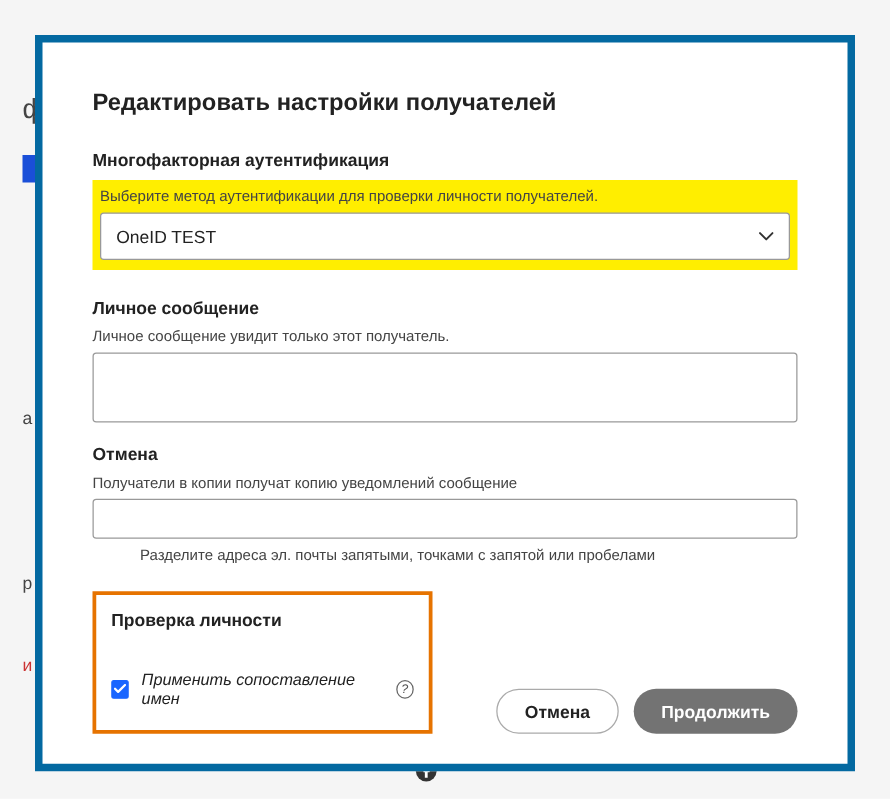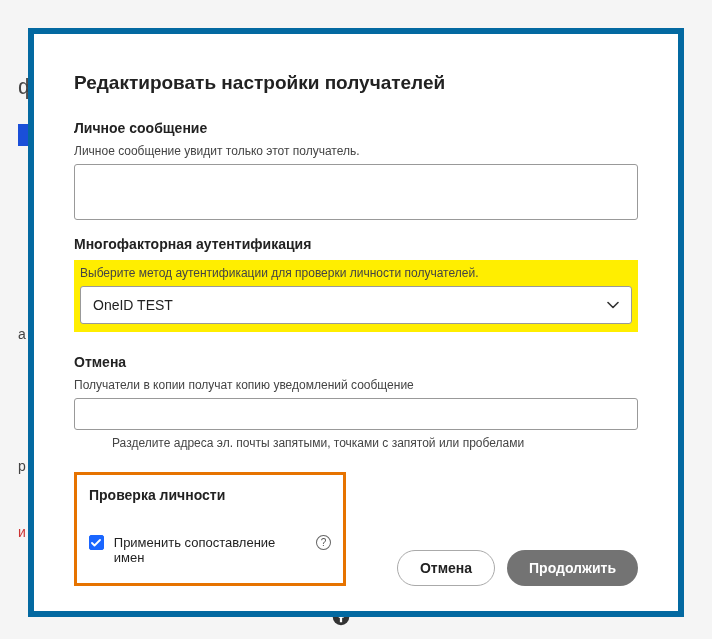--- a/index.html
+++ b/index.html
@@ -15,21 +15,21 @@
     .highlight-wrap .field-hint { margin-bottom: 6px; }
     .select { display: flex; align-items: center; justify-content: space-between; width: 100%; height: 38px; background: #fff; border: 1px solid #999; border-radius: 3px; padding: 0 12px; font-size: 14px; color: #222; cursor: pointer; }
     .chevron { display: inline-block; }
     .chevron svg { display: block; }
     .textarea { width: 100%; height: 56px; border: 1px solid #999; border-radius: 3px; padding: 8px; font-size: 13px; resize: none; font-family: inherit; }
     .input { width: 100%; height: 32px; border: 1px solid #999; border-radius: 3px; padding: 0 8px; font-size: 13px; font-family: inherit; }
     .helper-bottom { font-size: 12px; color: #444; margin-top: 6px; margin-left: 38px; }
     .section { margin-bottom: 12px; }
     .identity-box { border: 3px solid #e67300; padding: 12px 12px 18px 12px; width: 272px; }
     .identity-box .section-title { margin-bottom: 32px; }
-    .checkbox-row { display: flex; gap: 10px; }
+    .checkbox-row { display: flex; align-items: center; gap: 10px; font-style: italic; }
     .checkbox { width: 15px; height: 15px; border-radius: 2px; background: #1a66ff; border: 1px solid #1a66ff; display: flex; align-items: center; justify-content: center; color: #fff; font-size: 11px; line-height: 1; cursor: pointer; }
     .checkbox-label { font-size: 13px; color: #222; }
     .help-icon { width: 15px; height: 15px; border: 1.3px solid #666; border-radius: 50%; display: flex; align-items: center; justify-content: center; font-size: 10px; color: #555; cursor: pointer; }
     .footer { display: flex; justify-content: flex-end; gap: 12px; margin-top: auto; align-items: center; }
     .bottom-row { display: flex; align-items: flex-end; justify-content: space-between; margin-top: 10px; }
     .btn { height: 36px; padding: 0 22px; border-radius: 18px; font-size: 14px; font-weight: 700; cursor: pointer; border: none; text-align: right; }
     .btn-secondary { background: #fff; border: 1px solid #aaa; color: #222; }
     .btn-primary { background: #737373; color: #fff; }
   </style>
 </head>
@@ -46,38 +46,38 @@
         <path d="M13.5 8.5h2V6h-2c-1.66 0-3 1.34-3 3v1.5H9V13h1.5v6h3v-6h2l.5-2.5h-2.5V9c0-.28.22-.5.5-.5z" fill="#fff"></path>
       </svg>
   </span>
   <div style="position:absolute;left:18px;top:124px;width:10px;height:22px;background:#1a4fd8"></div>
 </div>
 
 <div class="modal">
   <h2 class="modal-title">Редактировать настройки получателей</h2>
 
   <div class="section">
-    <div class="section-title">Личное сообщение</div>
-    <div class="field-hint">Личное сообщение увидит только этот получатель.</div>
-    <textarea class="textarea" style=""></textarea>
-  </div>
-
-  <div class="section">
     <div class="section-title">Многофакторная аутентификация</div>
     <div class="highlight-wrap">
       <div class="field-hint">Выберите метод аутентификации для проверки личности получателей.</div>
       <div class="select">
         <span>OneID TEST</span>
         <span class="chevron">
           <svg width="12" height="8" viewBox="0 0 12 8">
               <path d="M1 1.5 6 6.5 11 1.5" stroke="#333" stroke-width="1.6" fill="none" stroke-linecap="round" stroke-linejoin="round"></path>
             </svg>
         </span>
       </div>
     </div>
+  </div>
+
+  <div class="section">
+    <div class="section-title">Личное сообщение</div>
+    <div class="field-hint">Личное сообщение увидит только этот получатель.</div>
+    <textarea class="textarea" style=""></textarea>
   </div>
 
   <div class="section">
     <div class="section-title">Отмена</div>
     <div class="field-hint">Получатели в копии получат копию уведомлений сообщение</div>
     <input type="text" class="input" value="" style="">
     <div class="helper-bottom">Разделите адреса эл. почты запятыми, точками с запятой или пробелами</div>
   </div>
 
   <div class="bottom-row">

